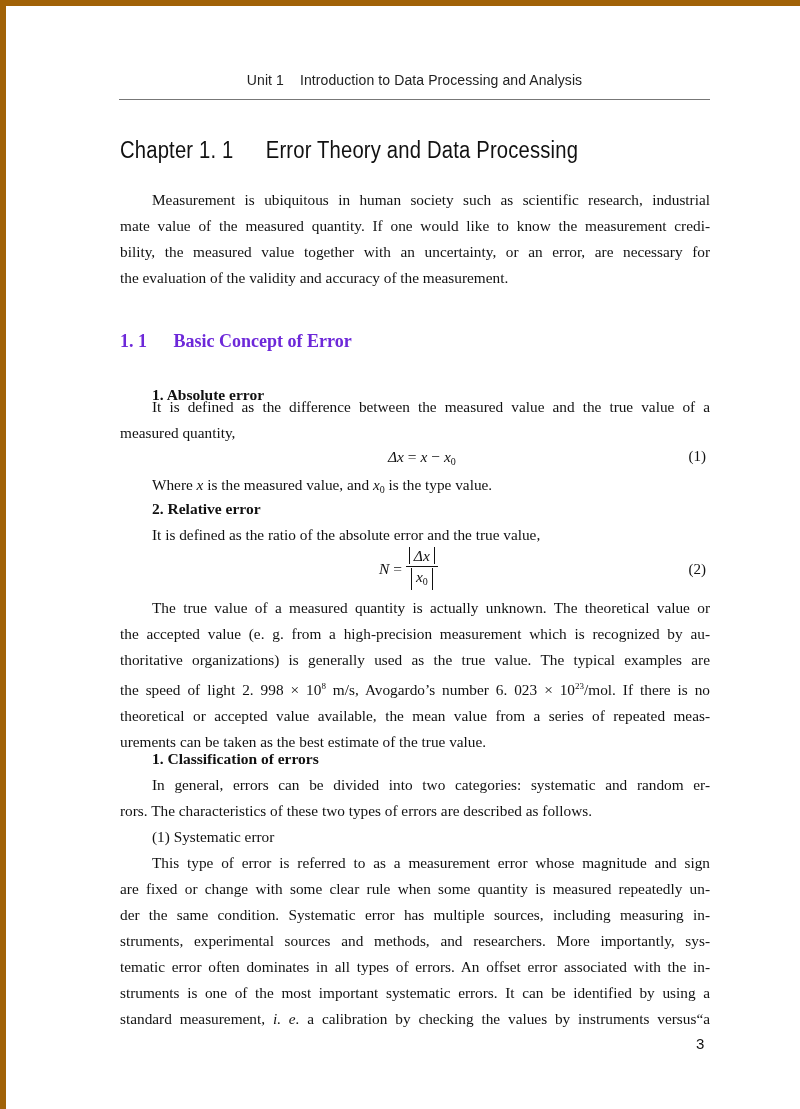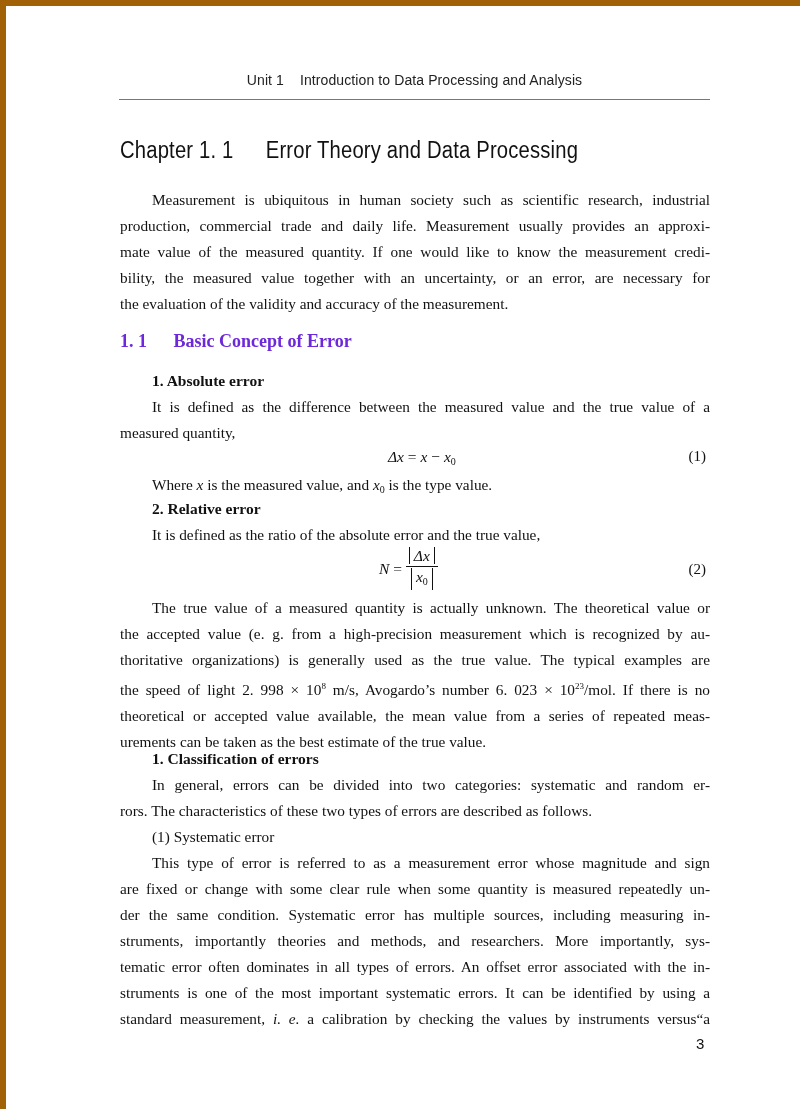--- a/index.html
+++ b/index.html
@@ -72,32 +72,31 @@
   </div>
   <div class="head-rule"></div>
 
   <div class="chapter-title">
     <span class="num">Chapter 1. 1</span>
     <span>Error Theory and Data Processing</span>
   </div>
 
   <div class="text" style="top:181px;">
     <span class="line indent">Measurement is ubiquitous in human society such as scientific research, industrial</span>
-    <span class="line">production, commercial trade and daily life. Measurement usually provides an approxi-</span>
     <span class="line">mate value of the measured quantity. If one would like to know the measurement credi-</span>
     <span class="line">bility, the measured value together with an uncertainty, or an error, are necessary for</span>
     <span class="line last">the evaluation of the validity and accuracy of the measurement.</span>
   </div>
 
   <div class="sec-head">
     <span class="num">1. 1</span>
     <span>Basic Concept of Error</span>
   </div>
 
-  <div class="sub-head" style="top:366px;">1. Absolute error</div>
+  <div class="sub-head" style="top:380px;">1. Absolute error</div>
 
   <div class="text" style="top:388px;">
     <span class="line indent">It is defined as the difference between the measured value and the true value of a</span>
     <span class="line last">measured quantity,</span>
   </div>
 
   <div class="eq" style="left:370px; top:442px;margin-left:12px;">
     <span class="it">Δx</span><span> = </span><span class="it">x</span><span> − </span><span class="it">x</span><sub>0</sub>
   </div>
   <div class="eq-num" style="top:442px;">(1)</div>
@@ -131,20 +130,20 @@
   <div class="text" style="top:766px;">
     <span class="line indent">In general, errors can be divided into two categories: systematic and random er-</span>
     <span class="line last">rors. The characteristics of these two types of errors are described as follows.</span>
     <span class="line last indent">(1) Systematic error</span>
   </div>
 
   <div class="text" style="top:844px;">
     <span class="line indent">This type of error is referred to as a measurement error whose magnitude and sign</span>
     <span class="line">are fixed or change with some clear rule when some quantity is measured repeatedly un-</span>
     <span class="line">der the same condition. Systematic error has multiple sources, including measuring in-</span>
-    <span class="line">struments, importantly theories and methods, and researchers. More importantly, sys-</span>
+    <span class="line">struments, experimental sources and methods, and researchers. More importantly, sys-</span>
     <span class="line">tematic error often dominates in all types of errors. An offset error associated with the in-</span>
     <span class="line">struments is one of the most important systematic errors. It can be identified by using a</span>
     <span class="line"><span>standard measurement, </span><span class="it">i. e.</span><span> a calibration by checking the values by instruments versus“a</span></span>
   </div>
 
   <div class="page-number">3</div>
 </div>
 
 </body></html>

